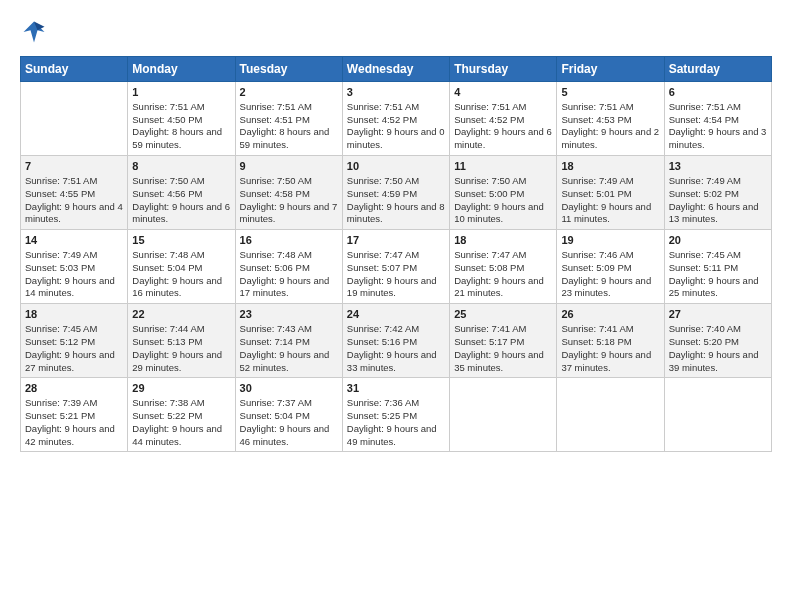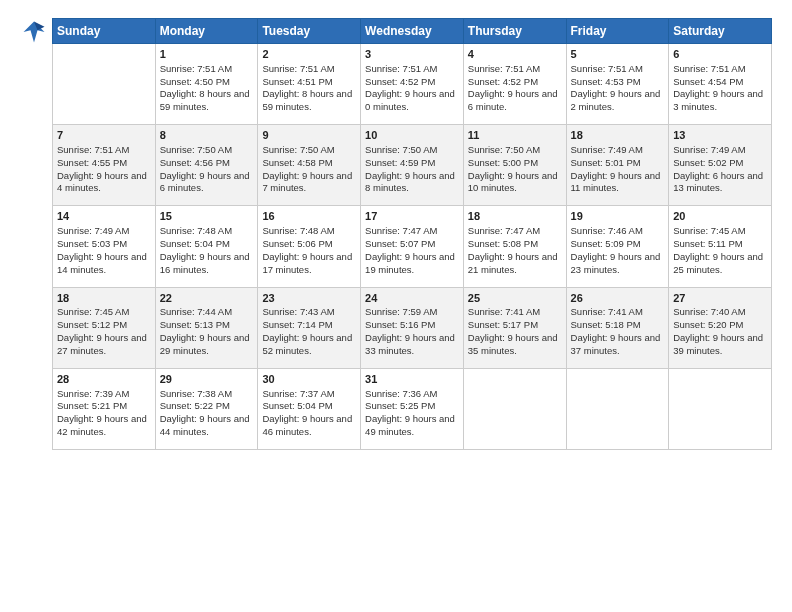--- a/index.html
+++ b/index.html
@@ -8,21 +8,21 @@
       background: #fff;
       width: 792px;
       height: 612px;
       overflow: hidden;
     }
     .page {
       width: 792px;
       height: 460px;
       padding: 18px 20px 10px 20px;
       display: flex;
-      flex-direction: row;
+      flex-direction: column;
     }
     .header {
       display: flex;
       justify-content: space-between;
       align-items: flex-start;
       margin-bottom: 10px;
     }
     .logo {
       display: flex;
       align-items: center;
@@ -152,21 +152,21 @@
           <td><span class="day-num">16</span><span>Sunrise: 7:48 AM</span><br><span>Sunset: 5:06 PM</span><br><span>Daylight: 9 hours and 17 minutes.</span></td>
           <td><span class="day-num">17</span><span>Sunrise: 7:47 AM</span><br><span>Sunset: 5:07 PM</span><br><span>Daylight: 9 hours and 19 minutes.</span></td>
           <td><span class="day-num">18</span><span>Sunrise: 7:47 AM</span><br><span>Sunset: 5:08 PM</span><br><span>Daylight: 9 hours and 21 minutes.</span></td>
           <td><span class="day-num">19</span><span>Sunrise: 7:46 AM</span><br><span>Sunset: 5:09 PM</span><br><span>Daylight: 9 hours and 23 minutes.</span></td>
           <td><span class="day-num">20</span><span>Sunrise: 7:45 AM</span><br><span>Sunset: 5:11 PM</span><br><span>Daylight: 9 hours and 25 minutes.</span></td>
         </tr>
         <tr>
           <td><span class="day-num">18</span><span>Sunrise: 7:45 AM</span><br><span>Sunset: 5:12 PM</span><br><span>Daylight: 9 hours and 27 minutes.</span></td>
           <td><span class="day-num">22</span><span>Sunrise: 7:44 AM</span><br><span>Sunset: 5:13 PM</span><br><span>Daylight: 9 hours and 29 minutes.</span></td>
           <td><span class="day-num">23</span><span>Sunrise: 7:43 AM</span><br><span>Sunset: 7:14 PM</span><br><span>Daylight: 9 hours and 52 minutes.</span></td>
-          <td><span class="day-num">24</span><span>Sunrise: 7:59 AM</span><br><span>Sunset: 5:16 PM</span><br><span>Daylight: 9 hours and 33 minutes.</span></td>
+          <td><span class="day-num">24</span><span>Sunrise: 7:42 AM</span><br><span>Sunset: 5:16 PM</span><br><span>Daylight: 9 hours and 33 minutes.</span></td>
           <td><span class="day-num">25</span><span>Sunrise: 7:41 AM</span><br><span>Sunset: 5:17 PM</span><br><span>Daylight: 9 hours and 35 minutes.</span></td>
           <td><span class="day-num">26</span><span>Sunrise: 7:41 AM</span><br><span>Sunset: 5:18 PM</span><br><span>Daylight: 9 hours and 37 minutes.</span></td>
           <td><span class="day-num">27</span><span>Sunrise: 7:40 AM</span><br><span>Sunset: 5:20 PM</span><br><span>Daylight: 9 hours and 39 minutes.</span></td>
         </tr>
         <tr>
           <td><span class="day-num">28</span><span>Sunrise: 7:39 AM</span><br><span>Sunset: 5:21 PM</span><br><span>Daylight: 9 hours and 42 minutes.</span></td>
           <td><span class="day-num">29</span><span>Sunrise: 7:38 AM</span><br><span>Sunset: 5:22 PM</span><br><span>Daylight: 9 hours and 44 minutes.</span></td>
           <td><span class="day-num">30</span><span>Sunrise: 7:37 AM</span><br><span>Sunset: 5:04 PM</span><br><span>Daylight: 9 hours and 46 minutes.</span></td>
           <td><span class="day-num">31</span><span>Sunrise: 7:36 AM</span><br><span>Sunset: 5:25 PM</span><br><span>Daylight: 9 hours and 49 minutes.</span></td>
           <td class="empty"></td>

